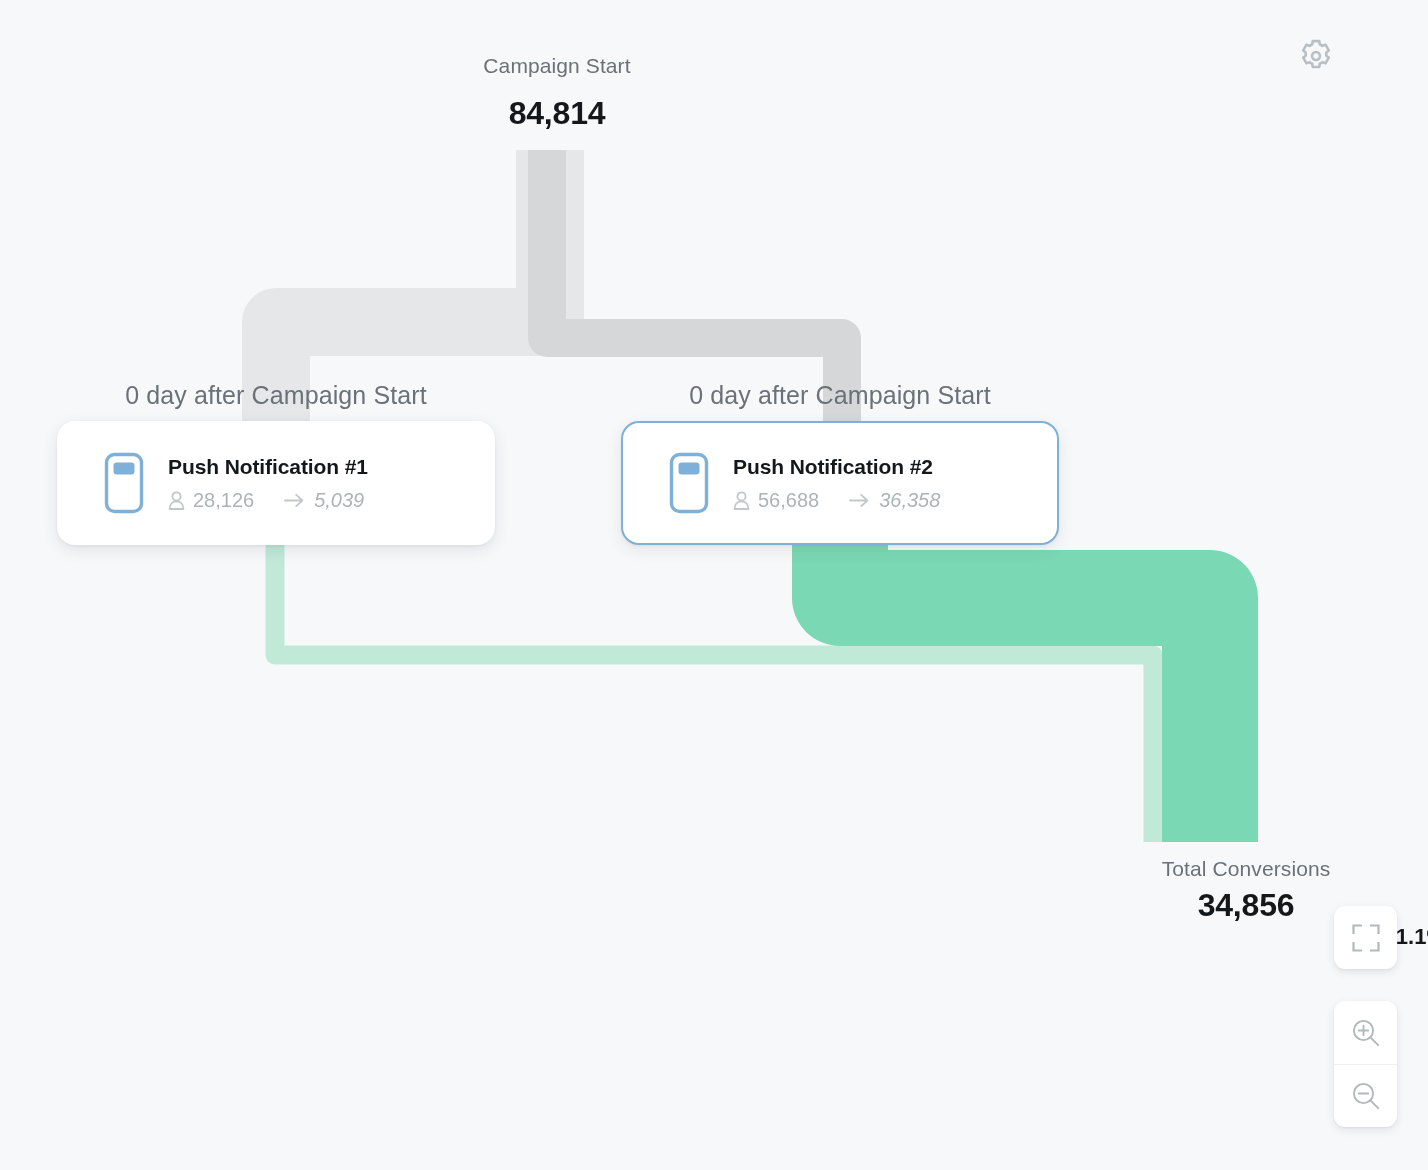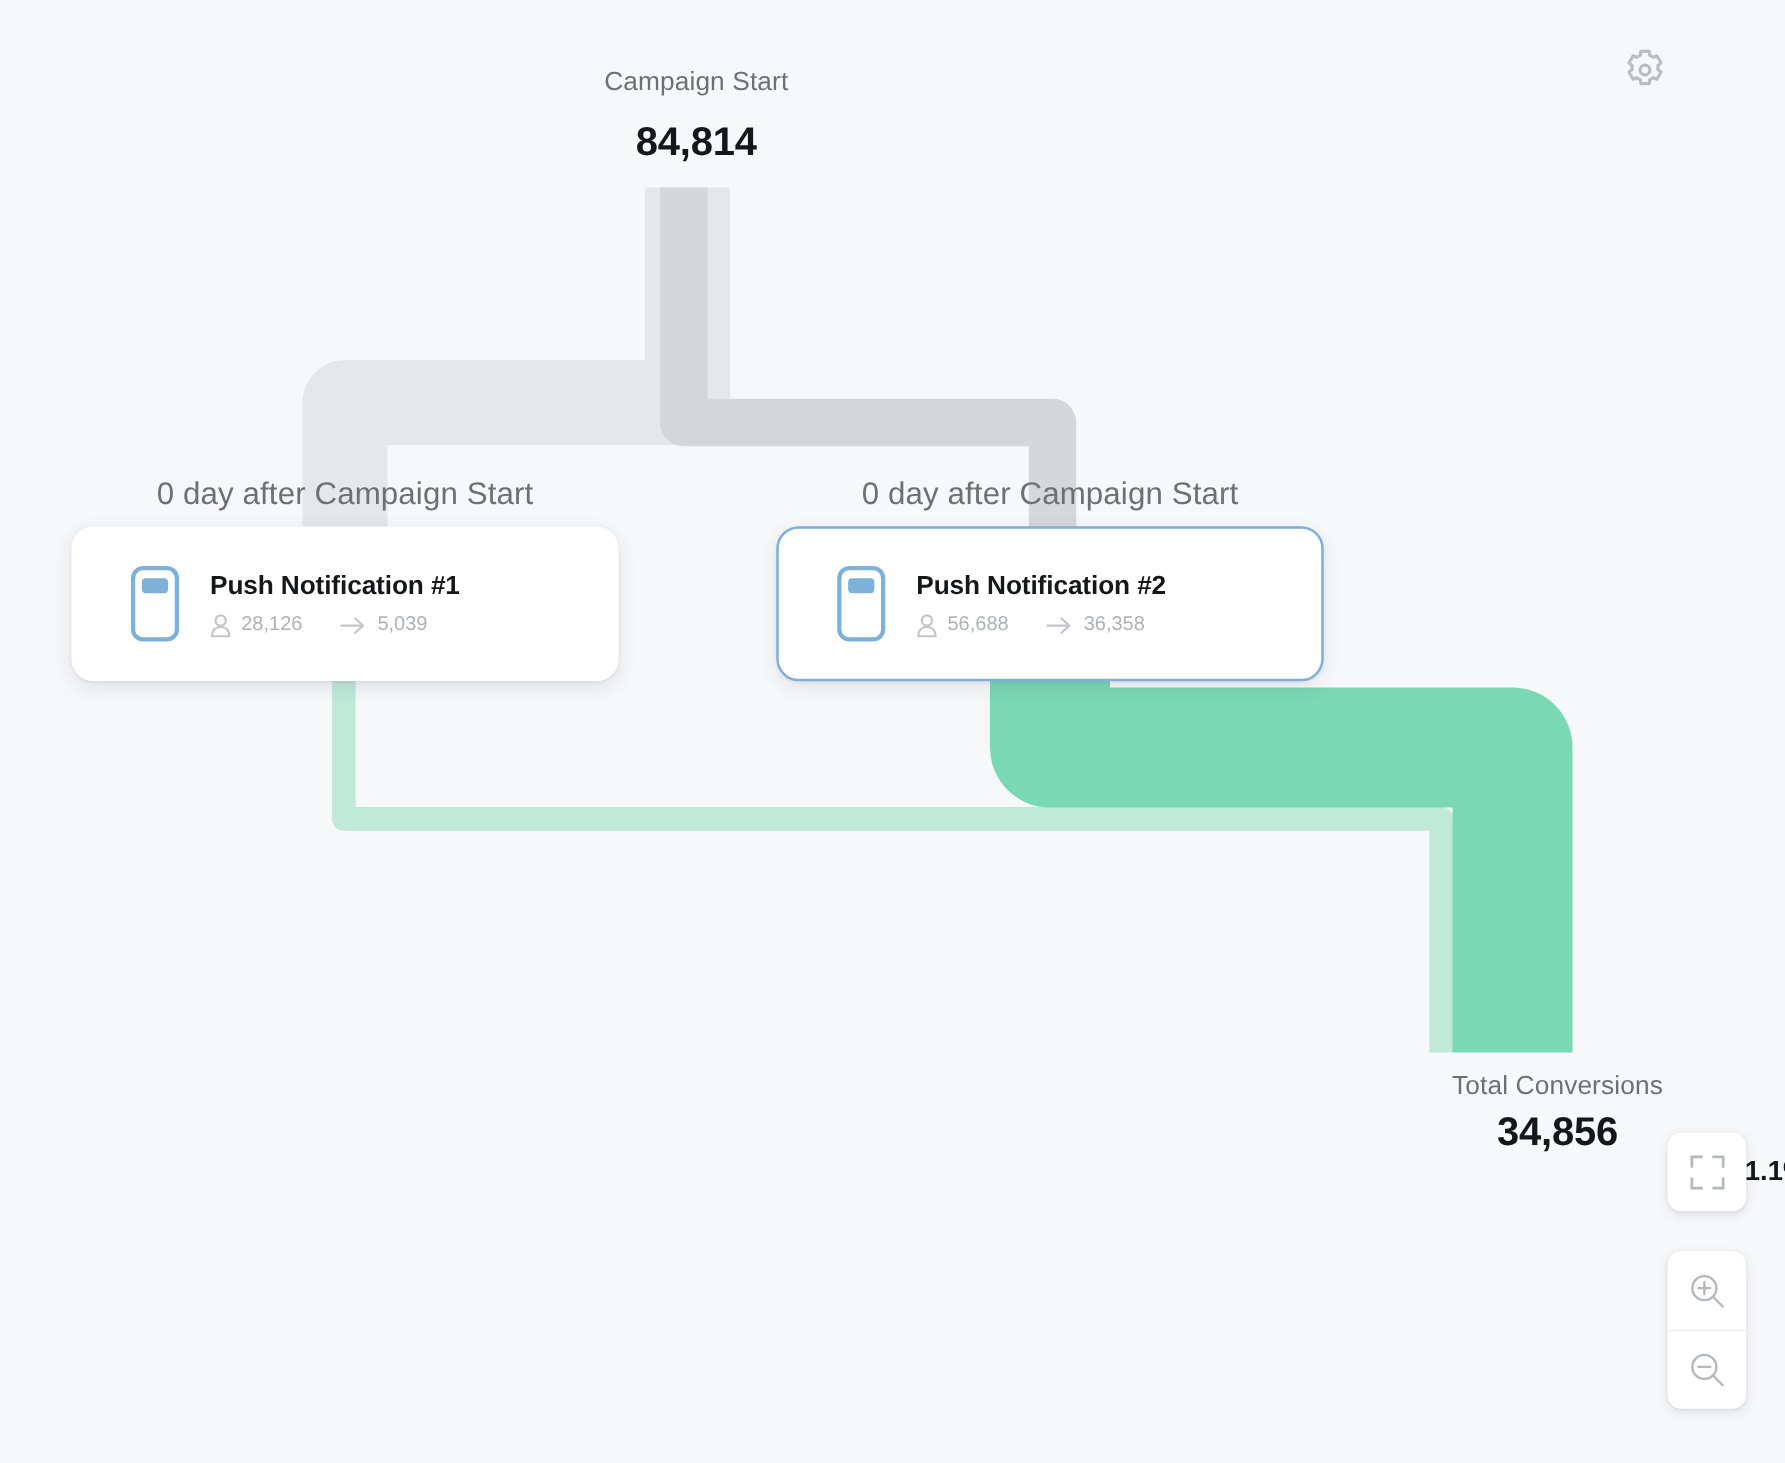--- a/index.html
+++ b/index.html
@@ -124,27 +124,27 @@
     font-weight: bold;
     color: #15181b;
     white-space: nowrap;
     letter-spacing: -0.1px;
   }
 
   .card-stats {
     display: flex;
     align-items: center;
     margin-top: 10px;
-    font-size: 16px;
+    font-size: 20px;
     color: #aeb3b8;
     white-space: nowrap;
   }
   .stat { display: flex; align-items: center; }
   .stat .glyph { display: inline-flex; margin-right: 8px; }
-  .stat.second { margin-left: 30px; }
+  .stat.second { margin-left: 30px; font-style: italic; }
   .stat.second .glyph { margin-right: 9px; }
 
   
   #gear-button {
     position: absolute;
     right: 37px;
     top: 37px;
     width: 38px;
     height: 38px;
     display: flex;

